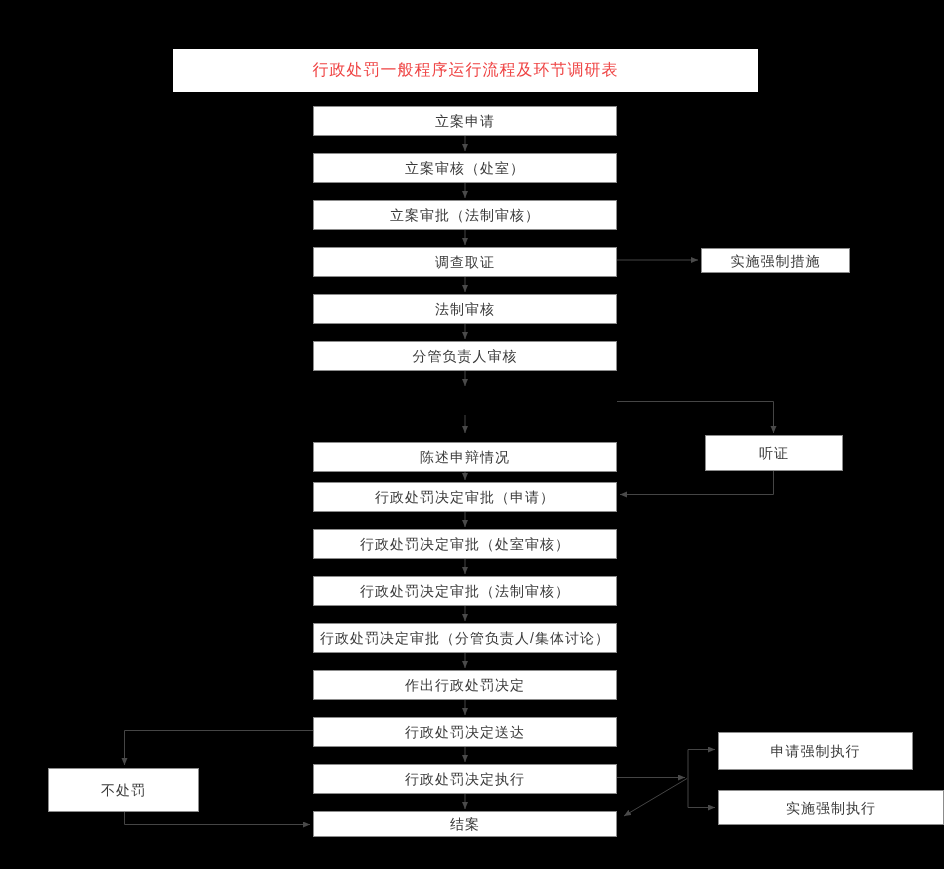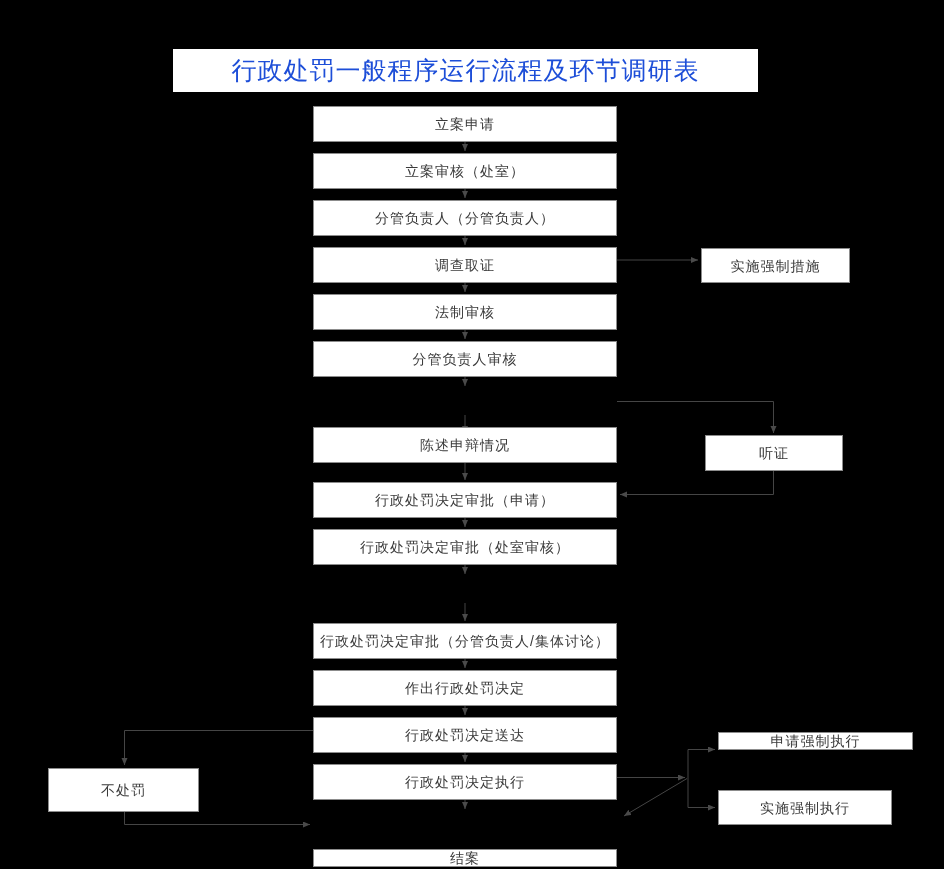--- a/index.html
+++ b/index.html
@@ -3,31 +3,31 @@
 <meta charset="utf-8">
 <style>
   html,body{margin:0;padding:0;background:#000;}
   .canvas{
     position:relative;width:944px;height:869px;background:#000000;
     font-family:"Liberation Sans","DejaVu Sans",sans-serif;overflow:hidden;
   }
   .wires{position:absolute;left:0;top:0;width:944px;height:869px;}
   .title-box{
     position:absolute;left:173px;top:49px;width:585px;height:43px;
-    background:#ffffff;color:#1d4ed8;font-size:25px;font-weight:500;
+    background:#ffffff;color:#ef4444;font-size:16px;font-weight:500;
     display:flex;align-items:center;justify-content:center;box-sizing:border-box;
     letter-spacing:1px;
   }
   .node{
     position:absolute;background:#ffffff;border:1px solid #8c8c8c;
     color:#3a3a3a;font-size:14px;line-height:1;
     display:flex;align-items:center;justify-content:center;
     box-sizing:border-box;white-space:nowrap;letter-spacing:1px;
   }
-  .main{left:313px;width:304px;height:36px;}
+  .main{left:313px;width:304px;height:30px;}
 </style>
 </head>
 <body>
 
 <div class="canvas">
 
   <svg class="wires" viewBox="0 0 944 869" xmlns="http://www.w3.org/2000/svg">
     <defs>
       <marker id="ah" markerWidth="9" markerHeight="8" refX="7" refY="3" orient="auto" markerUnits="userSpaceOnUse">
         <path d="M0,0 L7,3 L0,6 Z" fill="#4a4a4a"></path>
@@ -67,32 +67,33 @@
       <line x1="688" y1="807.5" x2="715" y2="807.5" marker-end="url(#ah)"></line>
 
       <line x1="687" y1="778.5" x2="624" y2="816" marker-end="url(#ah)"></line>
     </g>
   </svg>
 
   <div class="title-box">行政处罚一般程序运行流程及环节调研表</div>
 
   <div class="node main" style="top:106px">立案申请</div>
   <div class="node main" style="top:153px">立案审核（处室）</div>
-  <div class="node main" style="top:200px">分管负责人（分管负责人）</div>
+  <div class="node main" style="top:200px">立案审批（法制审核）</div>
   <div class="node main" style="top:247px">调查取证</div>
   <div class="node main" style="top:294px">法制审核</div>
   <div class="node main" style="top:341px">分管负责人审核</div>
-  <div class="node main" style="top:427px">陈述申辩情况</div>
+  <div class="node main" style="top:442px">陈述申辩情况</div>
   <div class="node main" style="top:482px">行政处罚决定审批（申请）</div>
   <div class="node main" style="top:529px">行政处罚决定审批（处室审核）</div>
+  <div class="node main" style="top:576px">行政处罚决定审批（法制审核）</div>
   <div class="node main" style="top:623px">行政处罚决定审批（分管负责人/集体讨论）</div>
   <div class="node main" style="top:670px">作出行政处罚决定</div>
   <div class="node main" style="top:717px">行政处罚决定送达</div>
   <div class="node main" style="top:764px">行政处罚决定执行</div>
-  <div class="node main" style="top:849px;height:18px">结案</div>
+  <div class="node main" style="top:811px;height:26px">结案</div>
 
-  <div class="node" style="left:701px;top:248px;width:149px;height:35px">实施强制措施</div>
+  <div class="node" style="left:701px;top:248px;width:149px;height:25px">实施强制措施</div>
   <div class="node" style="left:705px;top:435px;width:138px;height:36px">听证</div>
   <div class="node" style="left:48px;top:768px;width:151px;height:44px">不处罚</div>
-  <div class="node" style="left:718px;top:732px;width:195px;height:18px">申请强制执行</div>
-  <div class="node" style="left:718px;top:790px;width:174px;height:35px">实施强制执行</div>
+  <div class="node" style="left:718px;top:732px;width:195px;height:38px">申请强制执行</div>
+  <div class="node" style="left:718px;top:790px;width:226px;height:35px">实施强制执行</div>
 
 </div>
 
 </body></html>

